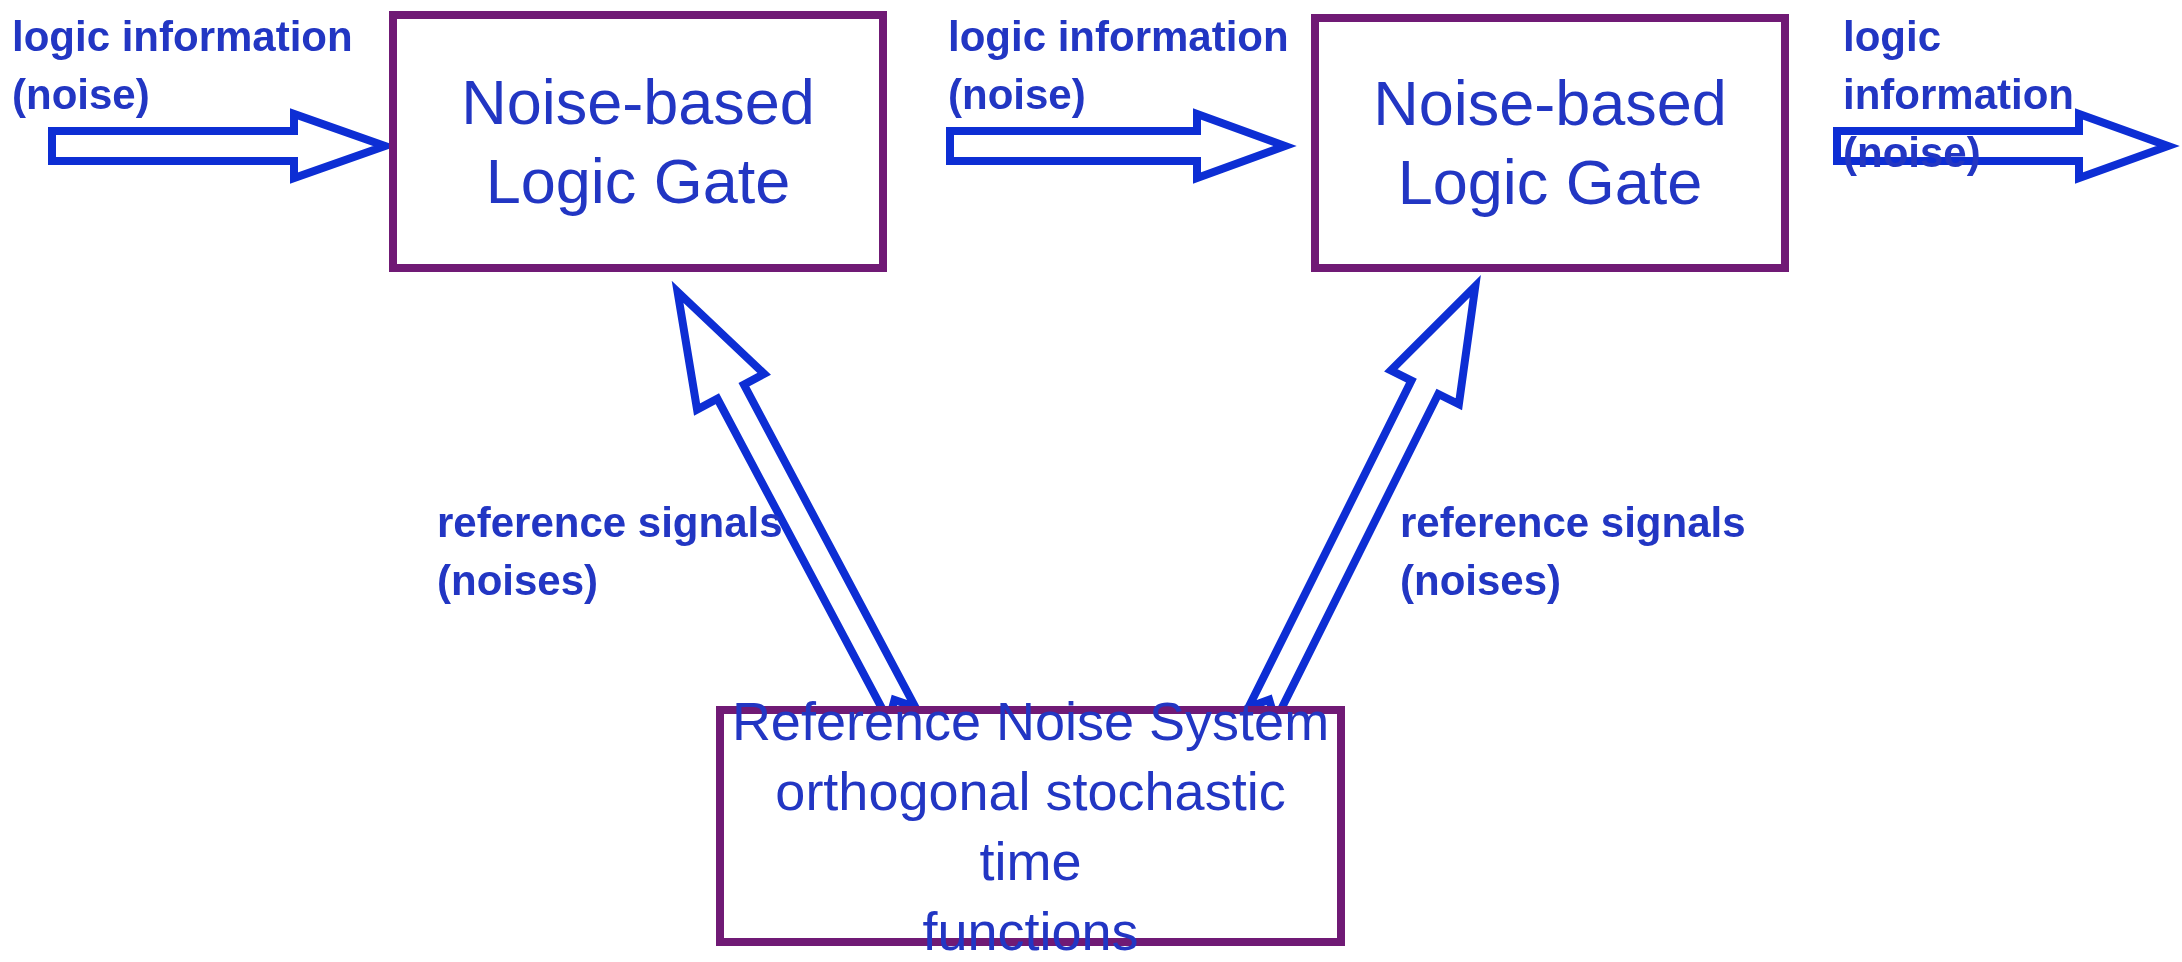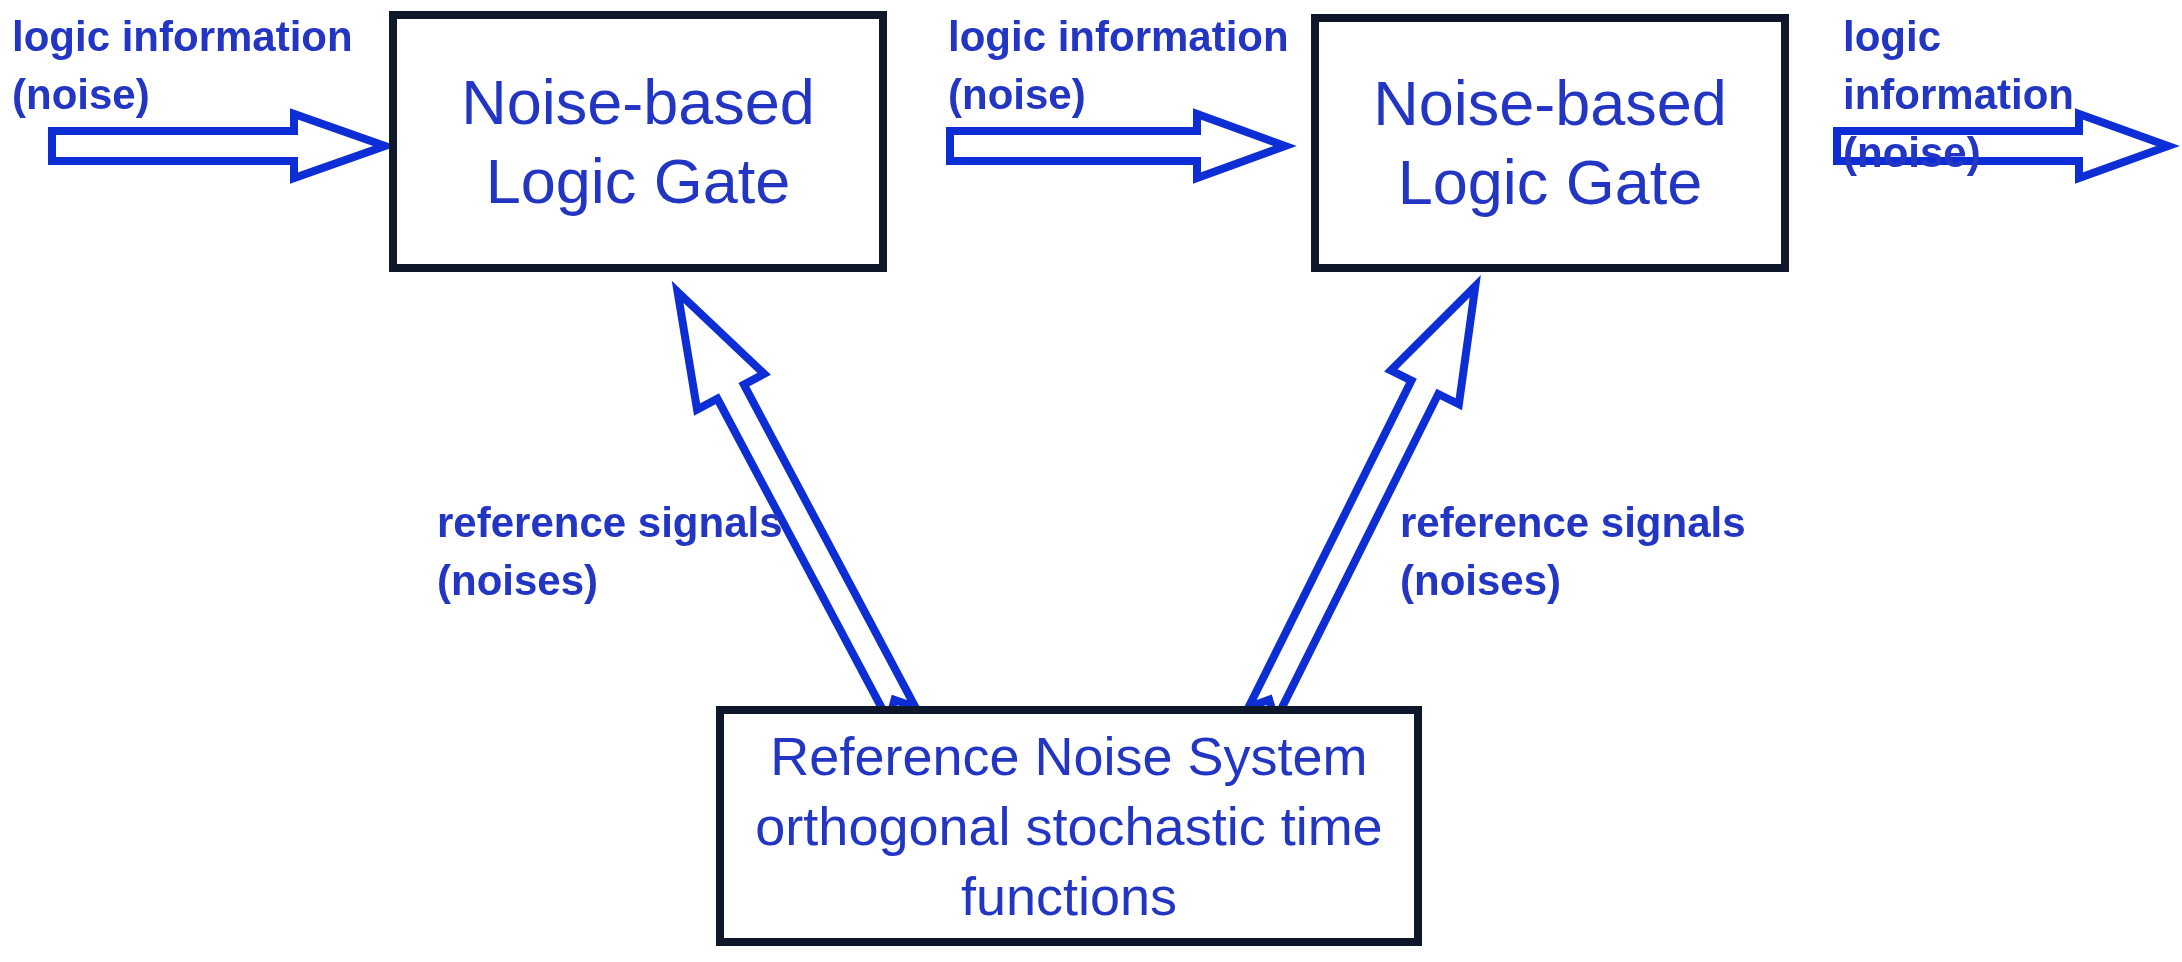--- a/index.html
+++ b/index.html
@@ -13,21 +13,21 @@
   }
   svg.wires {
     position: absolute;
     left: 0; top: 0;
     width: 2182px; height: 962px;
     z-index: 1;
   }
   .node-box {
     position: absolute;
     box-sizing: border-box;
-    border: 8px solid #0f172a;
+    border: 8px solid #701a75;
     background: #ffffff;
     display: flex;
     align-items: center;
     justify-content: center;
     text-align: center;
     z-index: 2;
   }
   .node-label {
     white-space: pre-line;
     color: #2236c3;
@@ -52,21 +52,21 @@
     text-align: left;
   }
   #label-input  { left: 12px;   top: 8px; }
   #label-mid    { left: 948px;  top: 8px; }
   #label-out    { left: 1843px; top: 8px; }
   #label-ref-l  { left: 437px;  top: 494px; }
   #label-ref-r  { left: 1400px; top: 494px; }
 
   #gate1 { left: 389px;  top: 11px;  width: 498px; height: 261px; }
   #gate2 { left: 1311px; top: 14px;  width: 478px; height: 258px; }
-  #refbox{ left: 716px;  top: 706px; width: 706px; height: 240px; }
+  #refbox{ left: 716px;  top: 706px; width: 629px; height: 240px; }
 
   .arrow {
     fill: #ffffff;
     stroke: #0d2ed4;
     stroke-width: 8;
     stroke-linejoin: miter;
     stroke-miterlimit: 6;
   }
 </style>
 </head>

